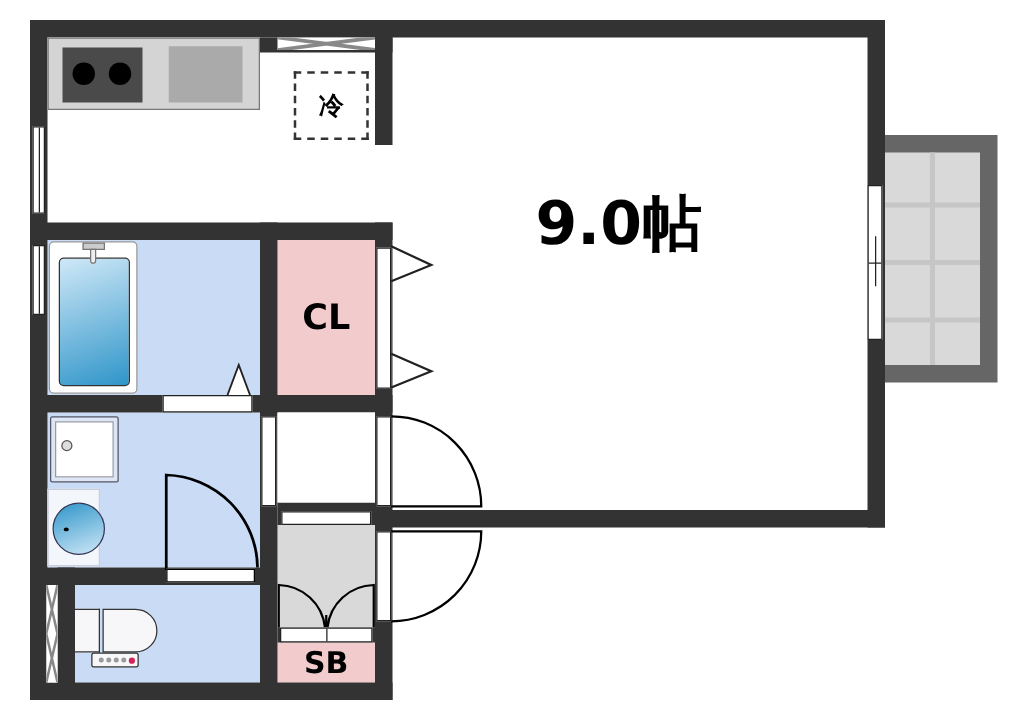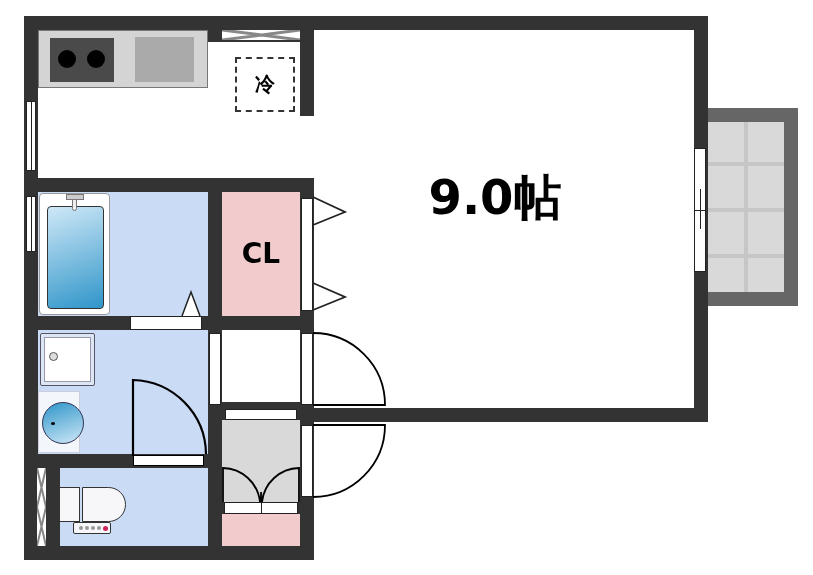--- a/index.html
+++ b/index.html
@@ -142,17 +142,18 @@
   <svg class="abs" style="left:312px;top:332px;" width="76" height="76">
       <path d="M1 1 A72 72 0 0 1 73 73 L1 73" stroke="#000" stroke-width="1.8" fill="none"></path>
     </svg>
 
   <div class="abs" style="left:301px;top:425px;width:12px;height:72px;background:#fff;border:1px solid #222;"></div>
   <svg class="abs" style="left:312px;top:424px;" width="76" height="76">
       <path d="M1 1 L73 1 A72 72 0 0 1 1 73" stroke="#000" stroke-width="1.8" fill="none"></path>
     </svg>
 
   <div class="abs label" style="left:380px;top:155px;width:230px;">
-    <div style="font-size:48px;margin-top:18px;">9.0帖</div>
+    <div style="font-size:48px;margin-top:0;">9.0帖</div>
   </div>
   <div class="abs label" style="left:222px;top:240px;width:78px;font-size:28px;text-align:center;">CL</div>
+  <div class="abs label" style="left:222px;top:518px;width:78px;font-size:24px;">SB</div>
 
 </div>
 
 </body></html>

